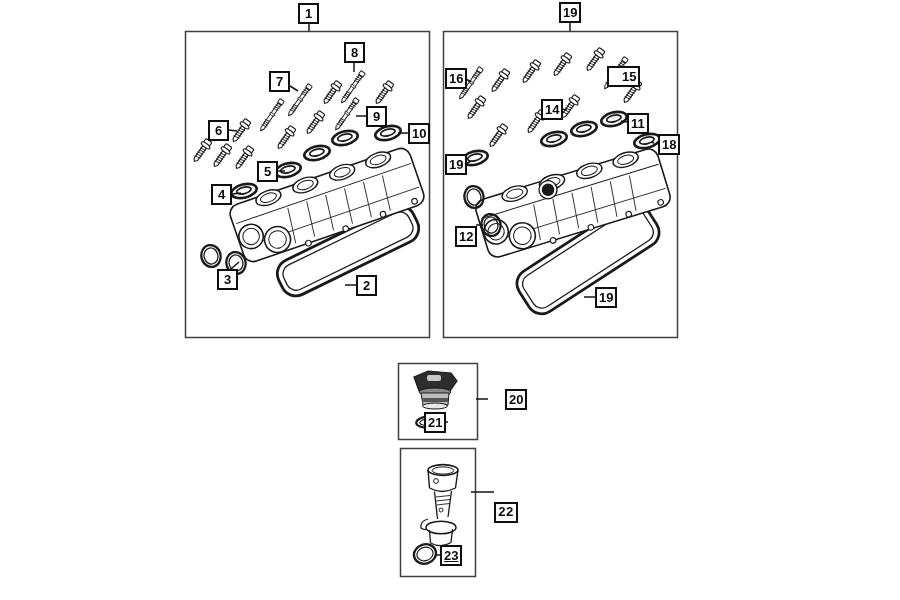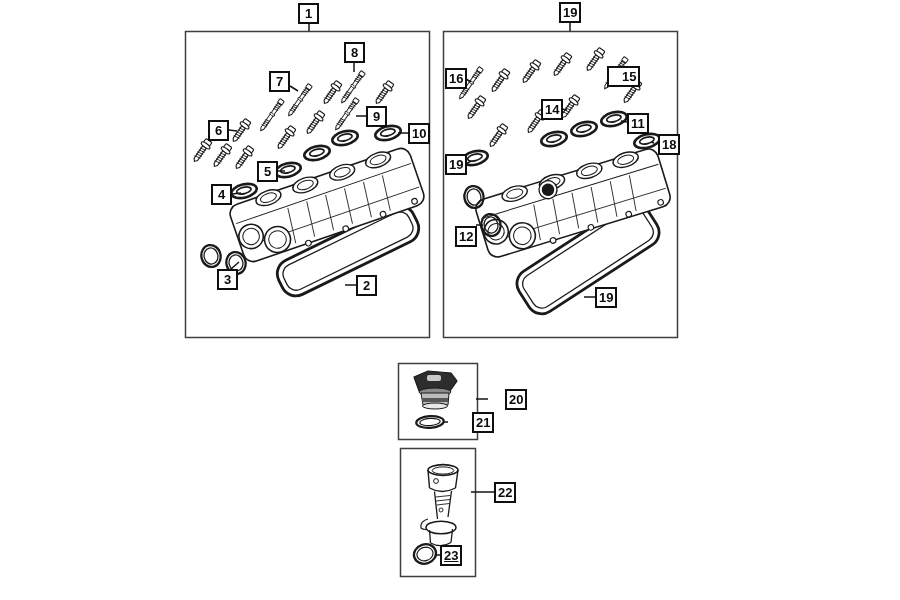--- a/index.html
+++ b/index.html
@@ -466,17 +466,17 @@
       <div class="callout" style="left: 559px; top: 2px;">19</div>
       <div class="callout" style="left: 455px; top: 226px;">12</div>
       <div class="callout" style="left: 445px; top: 154px;">19</div>
       <div class="callout" style="left: 445px; top: 68px;">16</div>
       <div class="callout" style="left: 607px; top: 66px; padding-left: 13px;">15</div>
       <div class="callout" style="left: 541px; top: 99px;">14</div>
       <div class="callout" style="left: 627px; top: 113px;">11</div>
       <div class="callout" style="left: 658px; top: 134px;">18</div>
       <div class="callout" style="left: 595px; top: 287px;">19</div>
       <div class="callout" style="left: 488px; top: 389px; margin-left: 17px;">20</div>
-      <div class="callout" style="left: 472px; top: 412px;">21</div>
-      <div class="callout" style="left: 494px; top: 482px;">22</div>
+      <div class="callout" style="left: 424px; top: 412px;">21</div>
+      <div class="callout" style="left: 494px; top: 502px; font-family: Liberation Mono, monospace;">22</div>
       <div class="callout" style="left: 440px; top: 545px; text-decoration: underline;">23</div>
     </div>
 </div>
 
 </body></html>

